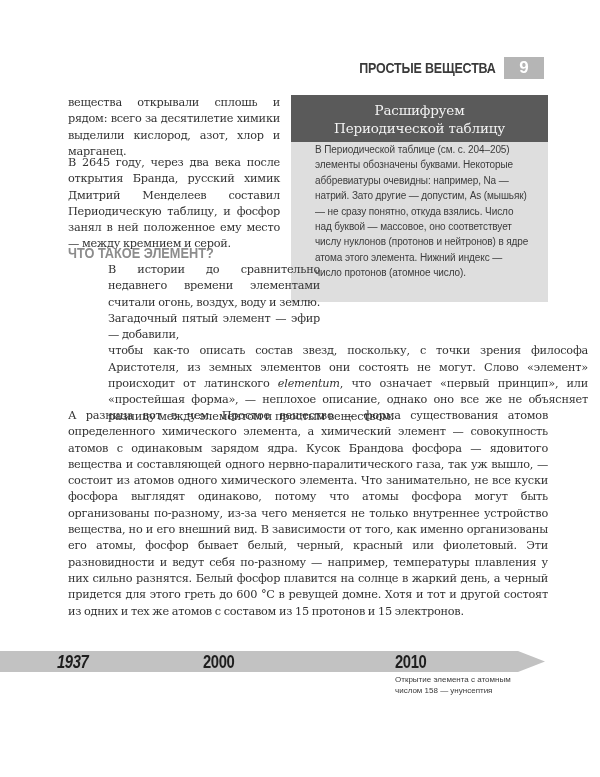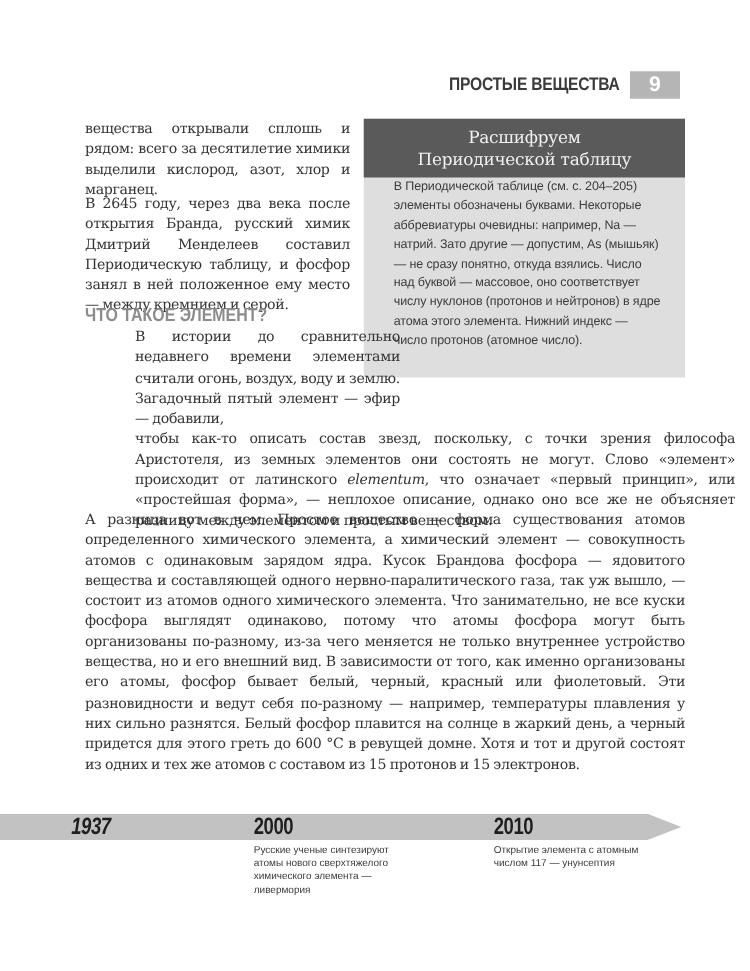--- a/index.html
+++ b/index.html
@@ -94,18 +94,17 @@
   <svg width="545" height="21" viewBox="0 0 545 21">
     <polygon points="0,0 518,0 545,10.5 518,21 0,21" fill="#c2c2c2"></polygon>
   </svg>
 </div>
 
 <div class="tl-event" style="left:57px; width:115px;font-style:italic;">
   <div class="tl-year">1937</div>
 </div>
 <div class="tl-event" style="left:203px; width:118px;">
   <div class="tl-year">2000</div>
-  <div class="tl-desc">Русские ученые синтезируют атомы нового сверхтяжелого химического элемента — ливермория</div>
 </div>
 <div class="tl-event" style="left:355px; width:125px;margin-left:40px;">
   <div class="tl-year">2010</div>
-  <div class="tl-desc">Открытие элемента с атомным числом 117 — унунсептия</div>
+  <div class="tl-desc">Открытие элемента с атомным числом 158 — унунсептия</div>
 </div>
 
 </body></html>

